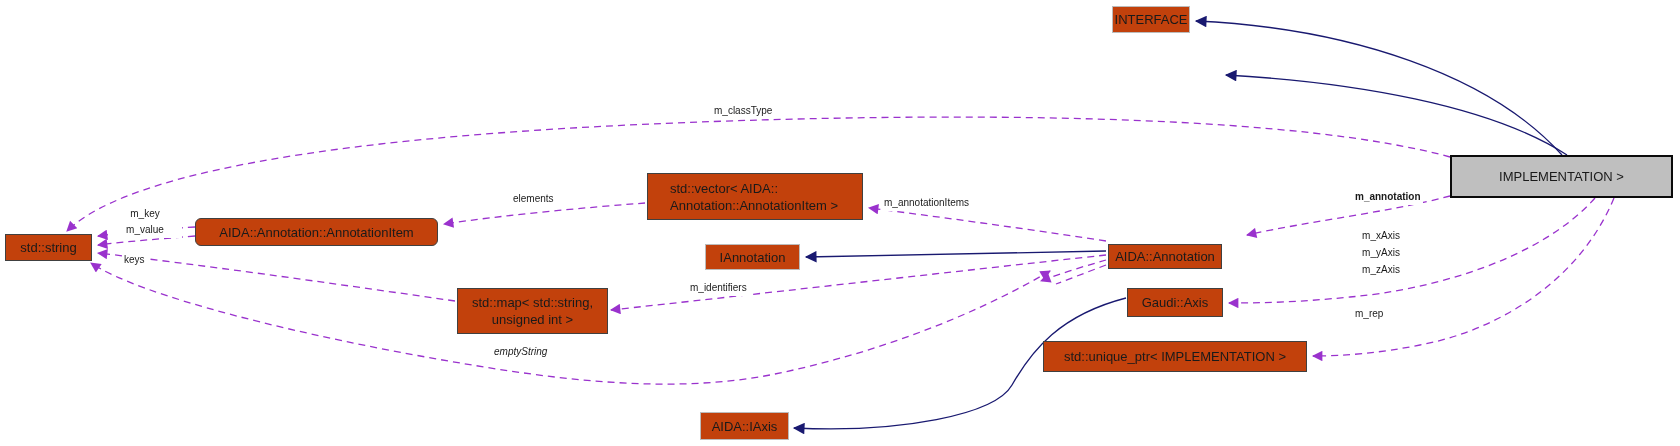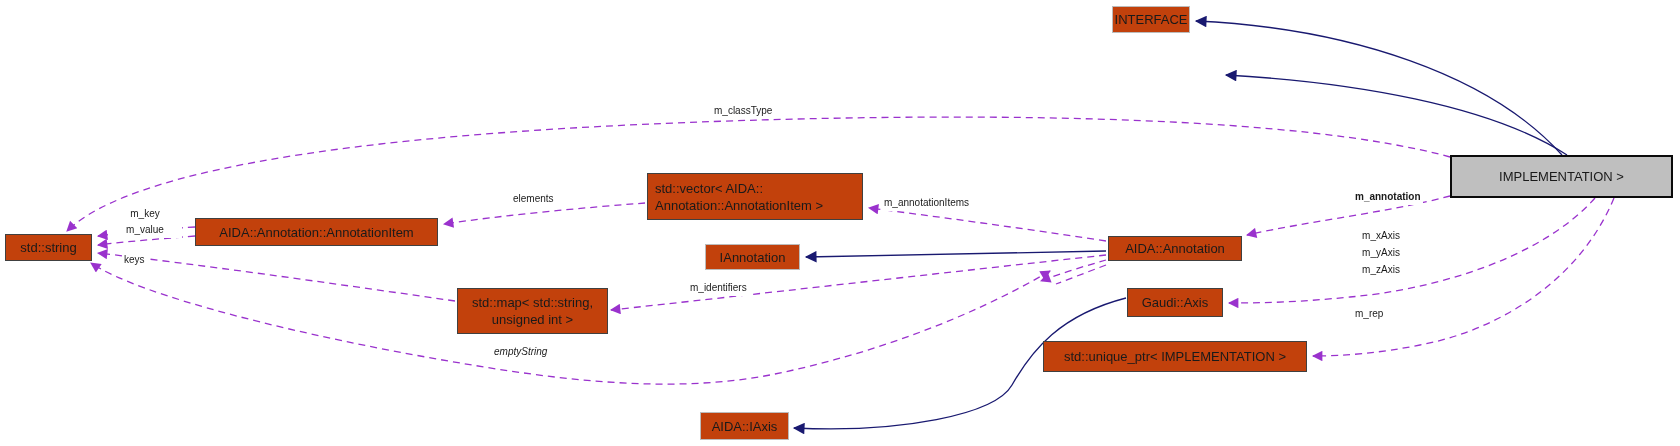--- a/index.html
+++ b/index.html
@@ -4,21 +4,21 @@
 <style>
   html,body{margin:0;padding:0;background:#ffffff;}
   #canvas{position:relative;width:1680px;height:446px;background:#ffffff;overflow:hidden;
           font-family:"Liberation Sans","DejaVu Sans",sans-serif;}
   #edges{position:absolute;left:0;top:0;z-index:1;}
   .node{position:absolute;z-index:3;background:#c2410c;border:1.5px solid #404040;
         display:flex;flex-direction:column;justify-content:center;align-items:center;
         font-size:13px;color:#1a1a1a;line-height:17px;white-space:nowrap;box-sizing:border-box;}
   .node.ext{border:1.2px solid #bcbcbc;}
   .node.current{background:#bfbfbf;border:2px solid #0a0a0a;}
-  .node.align-left{align-items:flex-start;padding-left:7px;}
+  .node.align-left{align-items:flex-start;padding-left:22px;}
   .elabel{position:absolute;z-index:2;font-size:10px;color:#1a1a1a;background:#ffffff;
           white-space:nowrap;line-height:16px;text-align:center;padding:0 2px;}
   .elabel.stack3{line-height:17px;}
 </style>
 </head>
 <body>
 
 <div id="canvas">
 
   <svg id="edges" width="1680" height="446" viewBox="0 0 1680 446">
@@ -61,34 +61,34 @@
 
 
   <div class="node current" style="left:1450px;top:155px;width:223px;height:43px;">
     <div>IMPLEMENTATION &gt;</div>
   </div>
 
   <div class="node" style="left:5px;top:234px;width:87px;height:27px;">
     <div>std::string</div>
   </div>
 
-  <div class="node" style="left:195px;top:218px;width:243px;height:28px;">
+  <div class="node" style="left:195px;top:218px;width:243px;height:28px;border-radius:6px;">
     <div>AIDA::Annotation::AnnotationItem</div>
   </div>
 
   <div class="node align-left" style="left:647px;top:173px;width:216px;height:47px;">
     <div>std::vector&lt; AIDA::</div>
     <div>Annotation::AnnotationItem &gt;</div>
   </div>
 
   <div class="node ext" style="left:705px;top:244px;width:95px;height:26px;">
     <div>IAnnotation</div>
   </div>
 
-  <div class="node" style="left:1108px;top:236px;width:134px;height:25px;text-align:center;">
+  <div class="node" style="left:1108px;top:244px;width:114px;height:25px;text-align:center;">
     <div>AIDA::Annotation</div>
   </div>
 
   <div class="node" style="left:457px;top:288px;width:151px;height:46px;">
     <div>std::map&lt; std::string,</div>
     <div>unsigned int &gt;</div>
   </div>
 
   <div class="node" style="left:1127px;top:288px;width:96px;height:29px;">
     <div>Gaudi::Axis</div>

